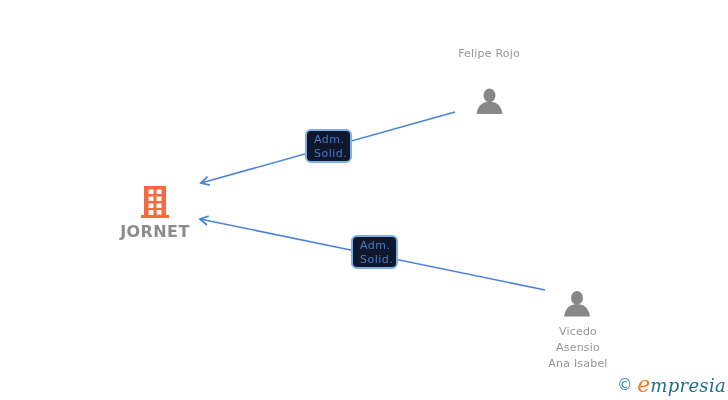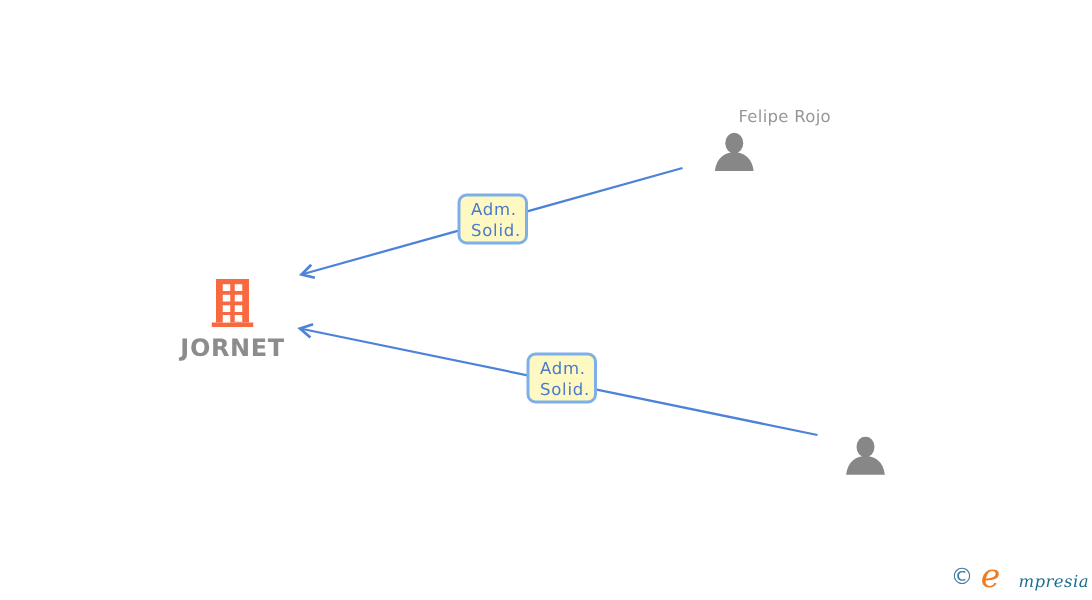--- a/index.html
+++ b/index.html
@@ -13,40 +13,39 @@
   }
   .links-layer {
     position: absolute;
     left: 0; top: 0;
     width: 728px; height: 400px;
     pointer-events: none;
   }
   .node { position: absolute; }
   .node-label {
     position: absolute;
-    text-align: right;
+    text-align: center;
     color: #979797;
     font-size: 11px;
     line-height: 15px;
     letter-spacing: 0.2px;
-    margin-top: 24px;
   }
   .company-label {
     position: absolute;
     text-align: center;
     color: #8c8c8c;
     font-size: 16px;
     font-weight: bold;
     line-height: 16px;
     letter-spacing: 0.4px;
   }
   .rel-label {
     position: absolute;
     box-sizing: border-box;
-    background: #fef9c3;
+    background: #0f172a;
     border: 2px solid #7fafe8;
     border-radius: 6px;
     color: #4a7ac9;
     font-size: 11px;
     line-height: 14px;
     padding: 2px 0 0 7px;
     letter-spacing: 0.5px;
   }
   .rel-label .lbl-line { display: block; }
   .brand {
@@ -63,24 +62,23 @@
   }
   .brand .brand-e {
     color: #ee7b21;
     font-style: italic;
     font-size: 22px;
     font-family: "DejaVu Serif", "Liberation Serif", serif;
   }
   .brand .brand-rest {
     color: #1d6f8e;
     font-style: italic;
-    font-size: 11px;
+    font-size: 18px;
     font-family: "DejaVu Serif", "Liberation Serif", serif;
     letter-spacing: 0.3px;
-    margin-left: 12px;
   }
 </style>
 </head>
 <body>
 
 <div class="canvas">
 
   <svg class="links-layer" width="728" height="400" viewBox="0 0 728 400" xmlns="http://www.w3.org/2000/svg">
     <defs>
       <marker id="arrowhead" markerUnits="userSpaceOnUse" markerWidth="12" markerHeight="12" refX="9.5" refY="5.5" orient="auto">
@@ -124,20 +122,25 @@
   </div>
 
   <div class="node" style="left:563px; top:291px; width:28px; height:26px;">
     <span>
       <svg width="28" height="26" viewBox="0 0 28 27" xmlns="http://www.w3.org/2000/svg">
         <ellipse cx="14" cy="7.2" rx="6.2" ry="7.2" fill="#878787"></ellipse>
         <path d="M14 13.5 C20 13.5 26.4 17 27.4 26.5 L0.6 26.5 C1.6 17 8 13.5 14 13.5 Z" fill="#878787"></path>
       </svg>
     </span>
   </div>
+  <div class="node-label" style="left:513px; top:324px; width:130px; line-height:16px;">
+    <span style="display:block;">Vicedo</span>
+    <span style="display:block;">Asensio</span>
+    <span style="display:block;">Ana Isabel</span>
+  </div>
 
   <div class="rel-label" style="left:305px; top:129px; width:47px; height:34px;">
     <span class="lbl-line">Adm.</span>
     <span class="lbl-line">Solid.</span>
   </div>
   <div class="rel-label" style="left:351px; top:235px; width:47px; height:34px;">
     <span class="lbl-line">Adm.</span>
     <span class="lbl-line">Solid.</span>
   </div>
 

